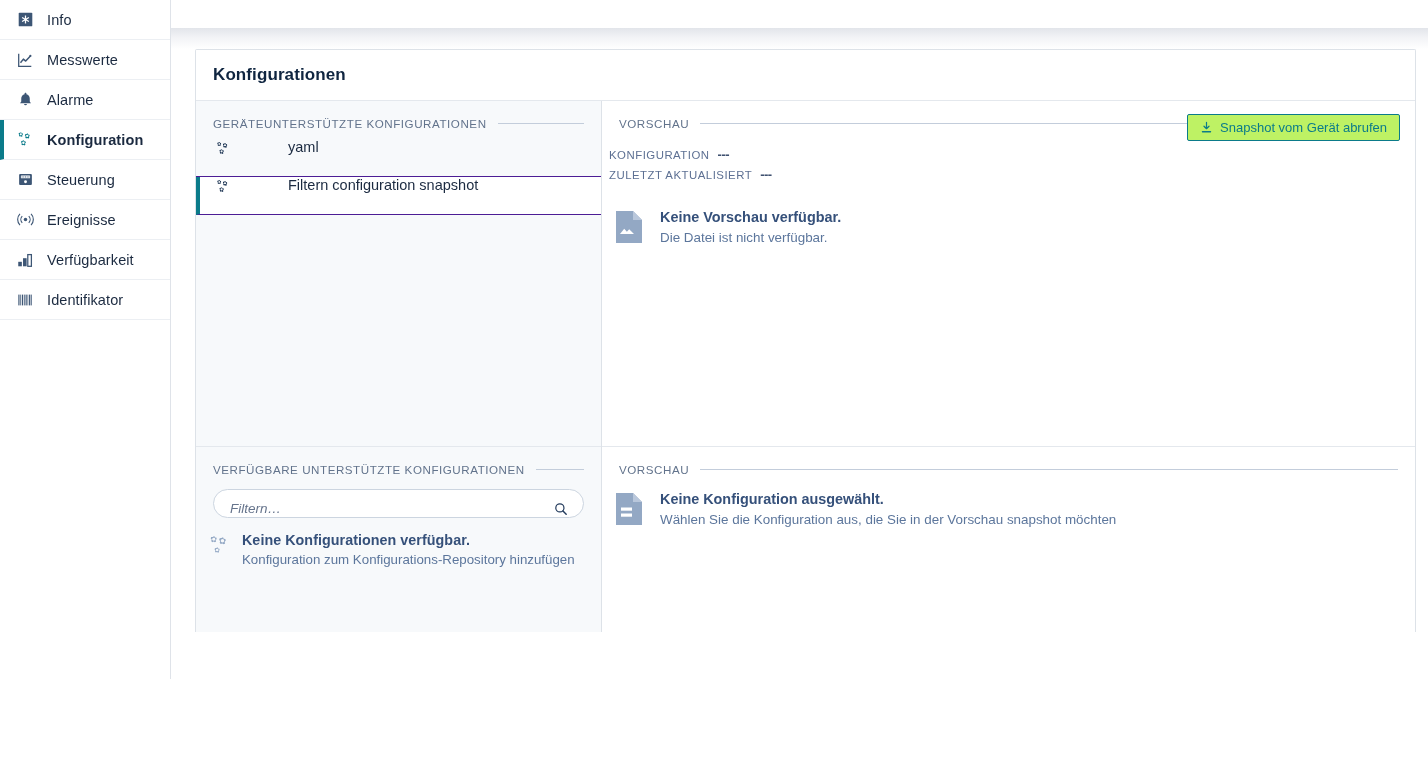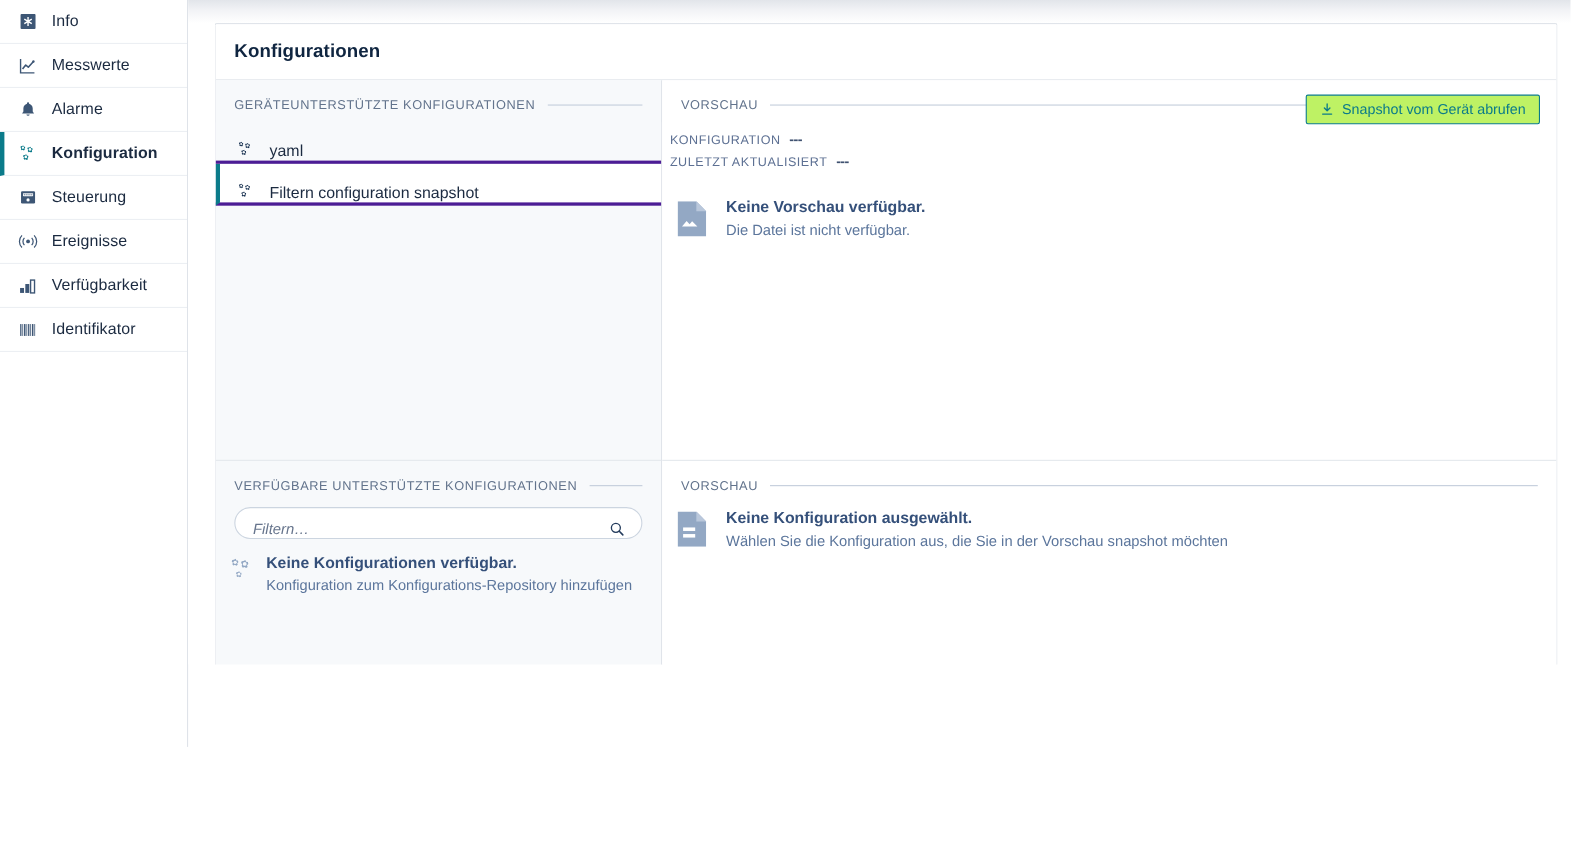--- a/index.html
+++ b/index.html
@@ -54,20 +54,21 @@
   }
   .nav-item.active .nav-label { font-weight: bold; }
 
   
   .main {
     position: relative;
     flex: 1;
     height: 604px;
     background: #ffffff;
     overflow: hidden;
+    margin-top: 28px;
   }
   .topshadow {
     position: absolute;
     left: 0; top: 0; right: 0; height: 21px;
     background: linear-gradient(to bottom, #e2e5ea 0%, #f2f3f6 45%, #ffffff 100%);
   }
   .card {
     position: absolute;
     left: 24px;
     top: 21px;
@@ -143,25 +144,26 @@
   .section-head .sh-rule {
     flex: 1;
     height: 1px;
     background: #c3cddb;
   }
 
   .cfg-list { display: flex; flex-direction: column; }
   .cfg-row {
     height: 38px;
     display: flex;
-    align-items: flex-end;
+    align-items: flex-start;
     padding-left: 17px;
     background: #f7f9fb;
-    border-bottom: 3px solid #4c1d95;
+    border-bottom: 1px solid #4c1d95;
     cursor: pointer;
+    gap: 43px;
   }
   .cfg-row .cfg-icon {
     width: 20px; height: 20px;
     display: flex; align-items: center; justify-content: center;
     margin-right: 12px;
     flex: 0 0 auto;
   }
   .cfg-row .cfg-label {
     font-size: 14.5px;
     color: #1b2a40;

